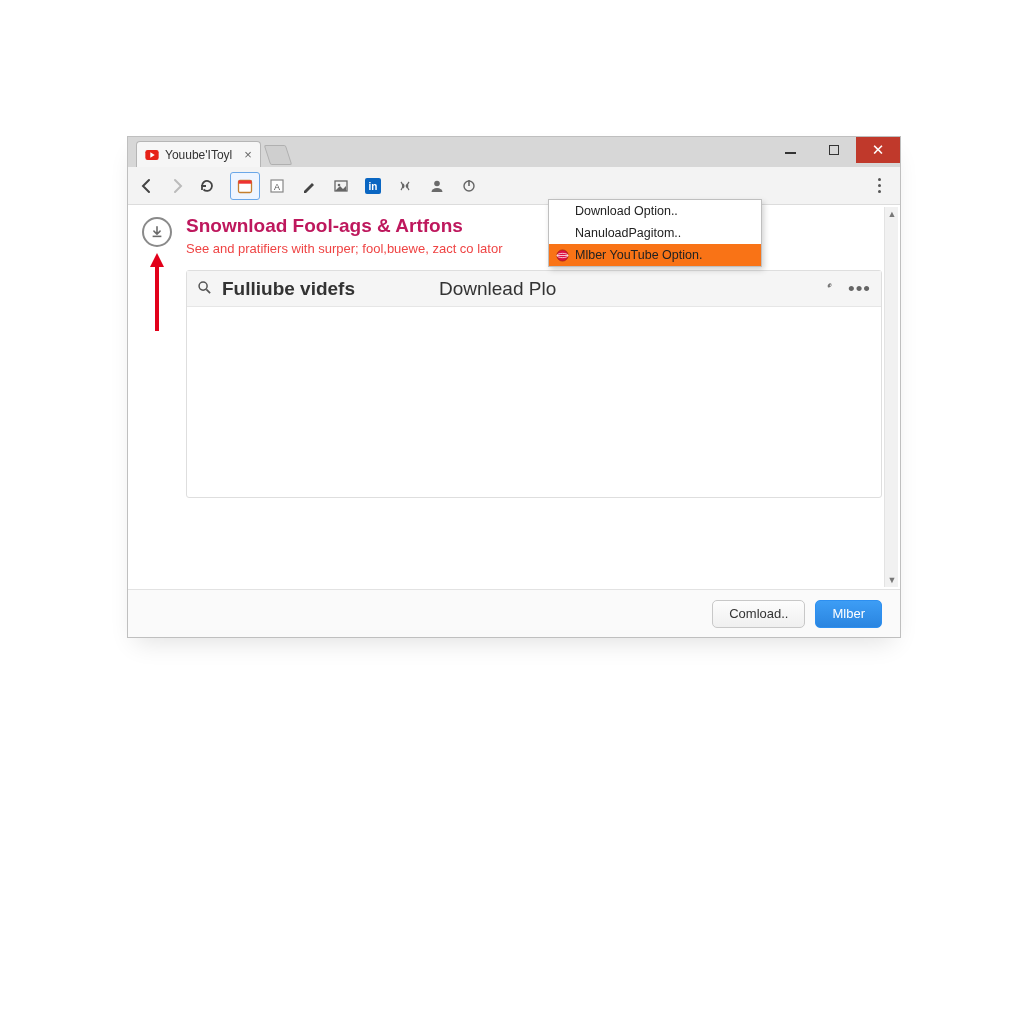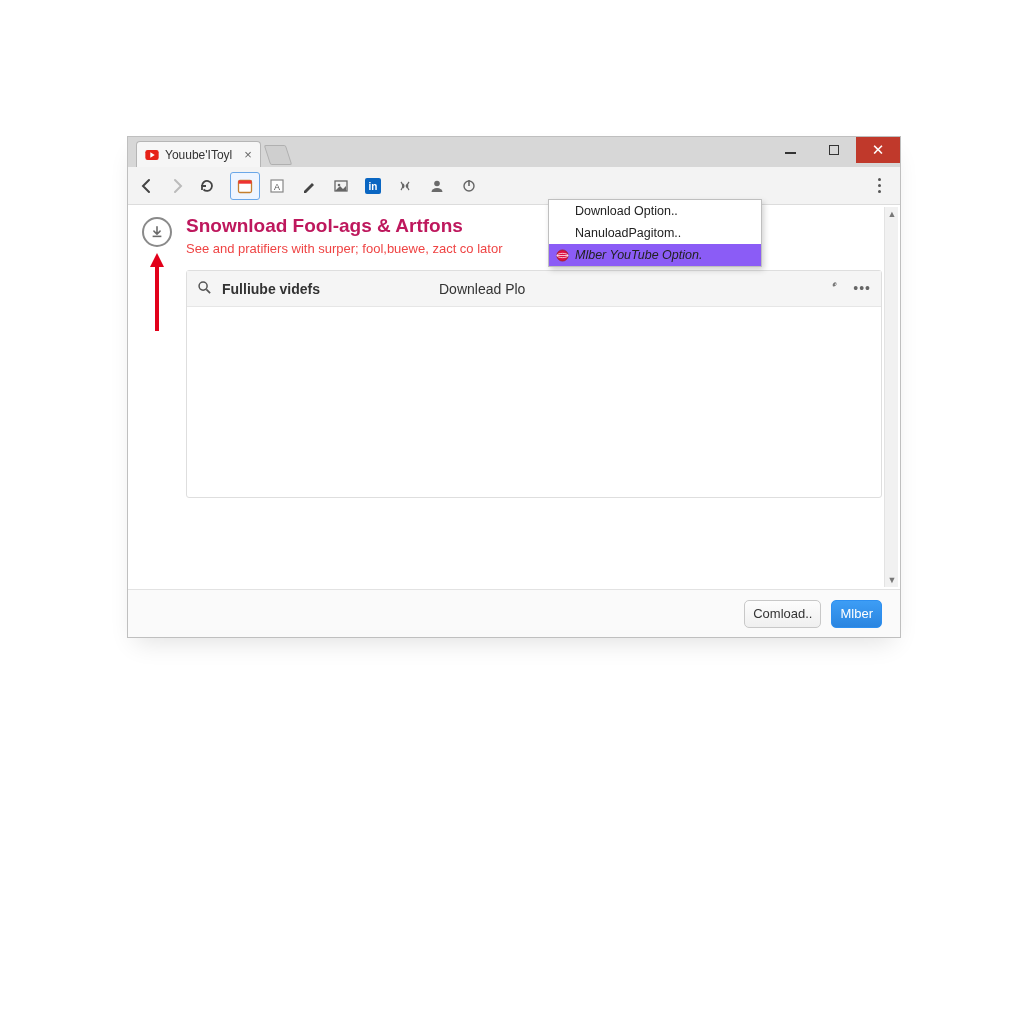--- a/index.html
+++ b/index.html
@@ -149,21 +149,21 @@
   min-height: 228px;
   background:#fff;
 }
 .list-head {
   height: 36px;
   background:#f5f5f5;
   border-bottom:1px solid #e6e6e6;
   display:flex;align-items:center;
   padding: 0 10px;
   gap: 12px;
-  font-size: 14px;
+  font-size: 19px;
   color:#333;
 }
 .list-head .col1 { font-weight:600; flex: 0 0 230px; display:flex;align-items:center;gap:10px;}
 .list-head .col2 { flex: 0 0 140px; }
 .list-head .settings { margin-left:auto; display:flex; gap:14px; color:#666;}
 .scrollbar {
   position:absolute; right:2px; top:2px; bottom:2px; width:14px;
   background:#f1f1f1; border-left:1px solid #e3e3e3;
 }
 .scroll-up, .scroll-dn {
@@ -174,21 +174,21 @@
 
 
 .footer {
   height: 48px;
   border-top: 1px solid #e2e2e2;
   background:#fafafa;
   display:flex;align-items:center;justify-content:flex-end;
   padding: 0 18px; gap:10px;
 }
 .btn {
-  height: 28px; padding: 0 8px; font-size:13px;
+  height: 28px; padding: 0 16px; font-size:13px;
   border-radius:5px; border:1px solid #c8c8c8;
   background: linear-gradient(#fdfdfd,#f0f0f0);
   color:#333;
 }
 .btn-primary {
   border:1px solid #2d8ff0;
   background: linear-gradient(#3d9df5,#2a85e0);
   color:#fff;
 }
 
@@ -208,21 +208,21 @@
   display:flex;align-items:center;
   padding: 0 10px 0 26px;
   font-size: 12.5px;
   color:#222;
   position:relative;
 }
 .dd-item .dd-icn{
   position:absolute;left:5px;width:16px;height:16px;
   display:flex;align-items:center;justify-content:center;font-size:11px;
 }
-.dd-item.highlight { background:#8b5cf6;font-style:italic; }
+.dd-item.highlight { background:#f97316; }
 .dd-item .sub-arrow { margin-left:auto; font-size:10px;color:#333;}
 
 
 .svg-yt{width:14px;height:10px;}
 </style>
 </head>
 <body>
 
 <div class="browser-window">
 

